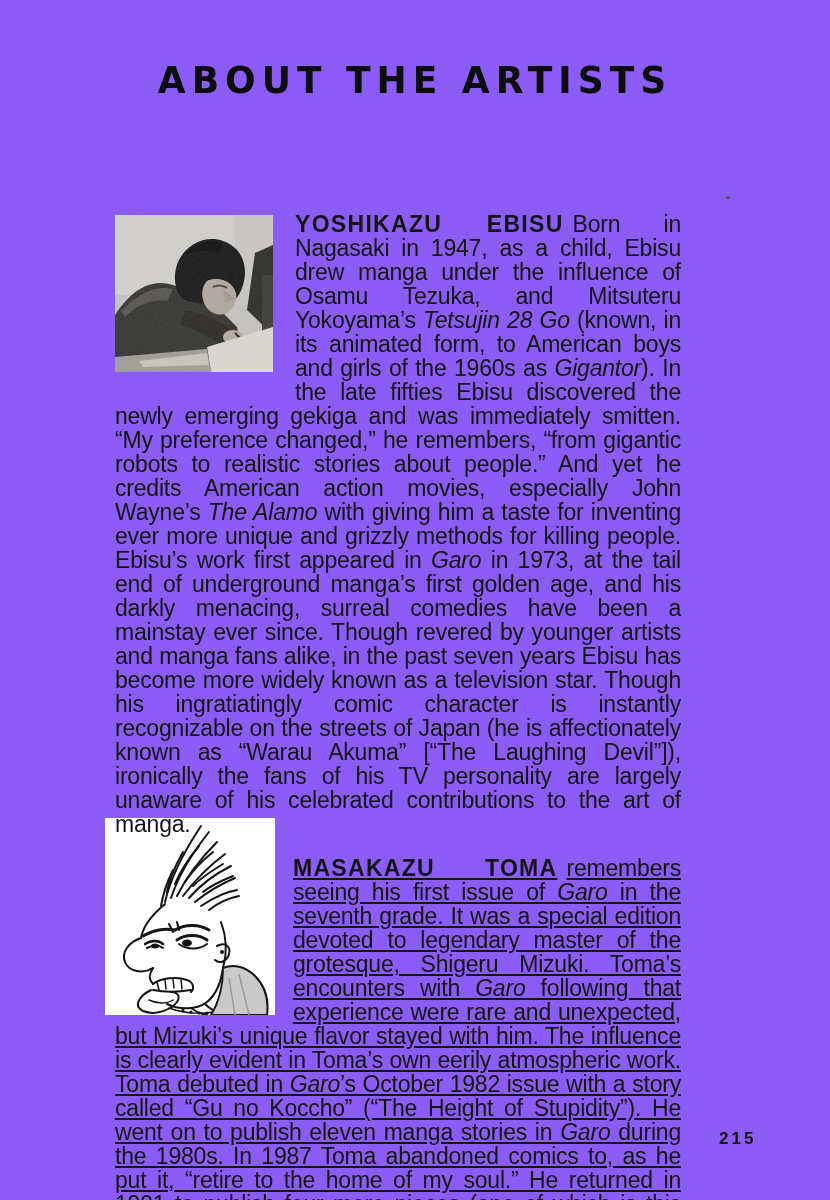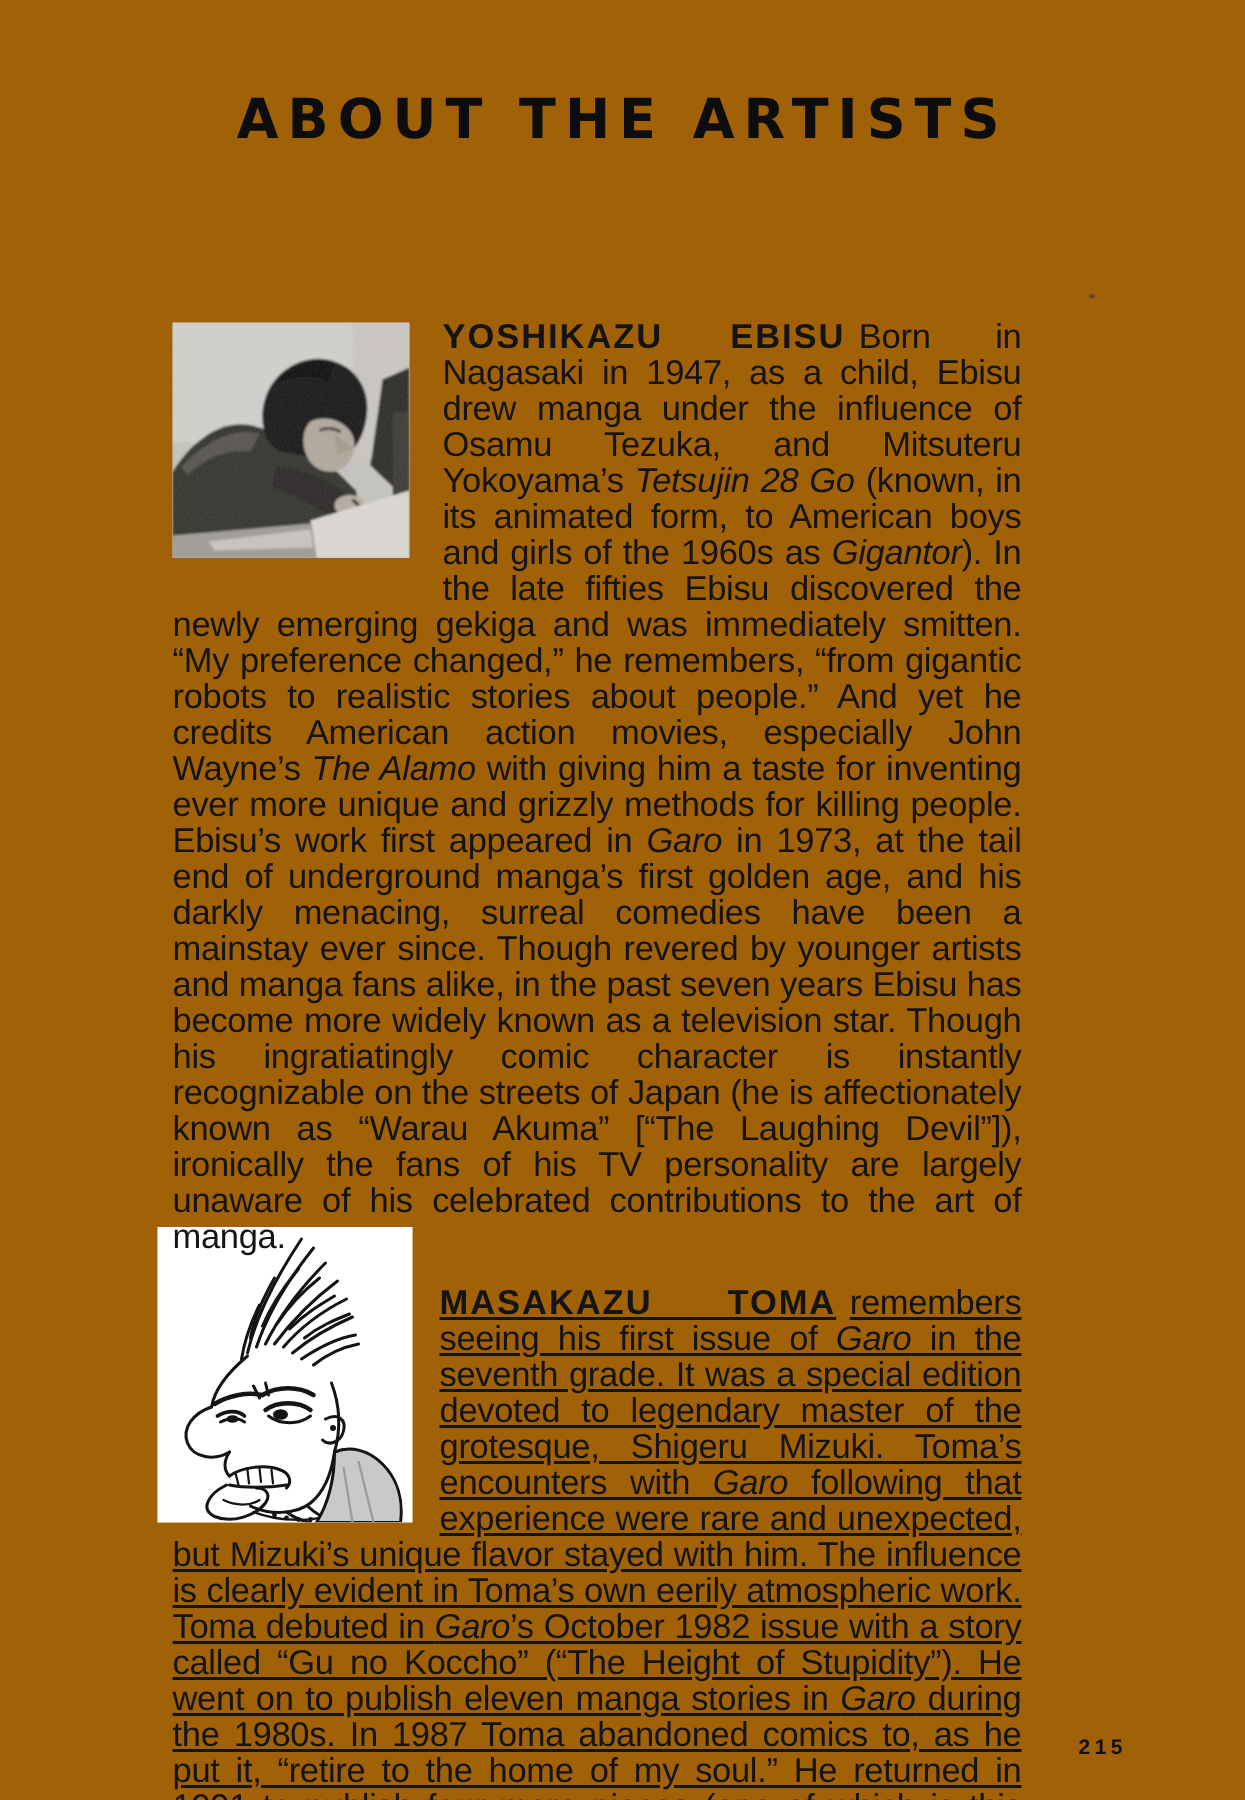--- a/index.html
+++ b/index.html
@@ -1,18 +1,18 @@
 <!DOCTYPE html>
 <html><head>
 <meta charset="utf-8">
 <style>
   html,body{margin:0;padding:0;background:#e8e8e8;}
   .sheet{
     position:relative;width:830px;height:1200px;margin:0 auto;
-    background:#a16207;overflow:hidden;
+    background:#8b5cf6;overflow:hidden;
     font-family:"Liberation Sans","DejaVu Sans",sans-serif;
     color:#141414;
   }
   .page-title{
     position:absolute;top:60px;left:0;right:0;
     text-align:center;
     font-family:"DejaVu Sans","Liberation Sans",sans-serif;
     font-size:36px;font-weight:800;letter-spacing:6px;
     color:#0d0d0d;
     transform:scaleY(1.02);
@@ -31,21 +31,21 @@
     background:#c2c2c2;overflow:hidden;
   }
   .float-toma{
     width:170px;height:197px;margin:-38px 18px 8px -10px;
     background:#ffffff;overflow:hidden;
   }
   .bio-2{margin-top:20px;text-decoration:underline;}
   .bio::after{content:"";display:block;clear:both;}
   .page-number{
     position:absolute;left:719px;top:1129px;
-    font-size:14px;font-weight:bold;letter-spacing:3px;color:#111;margin-top:27px;
+    font-size:17px;font-weight:bold;letter-spacing:3px;color:#111;
   }
   .stray-dot{
     position:absolute;left:726px;top:196px;width:4px;height:3px;
     background:#4a4a4a;border-radius:50%;opacity:.85;
   }
 </style>
 </head>
 <body>
 
 <div class="sheet">

